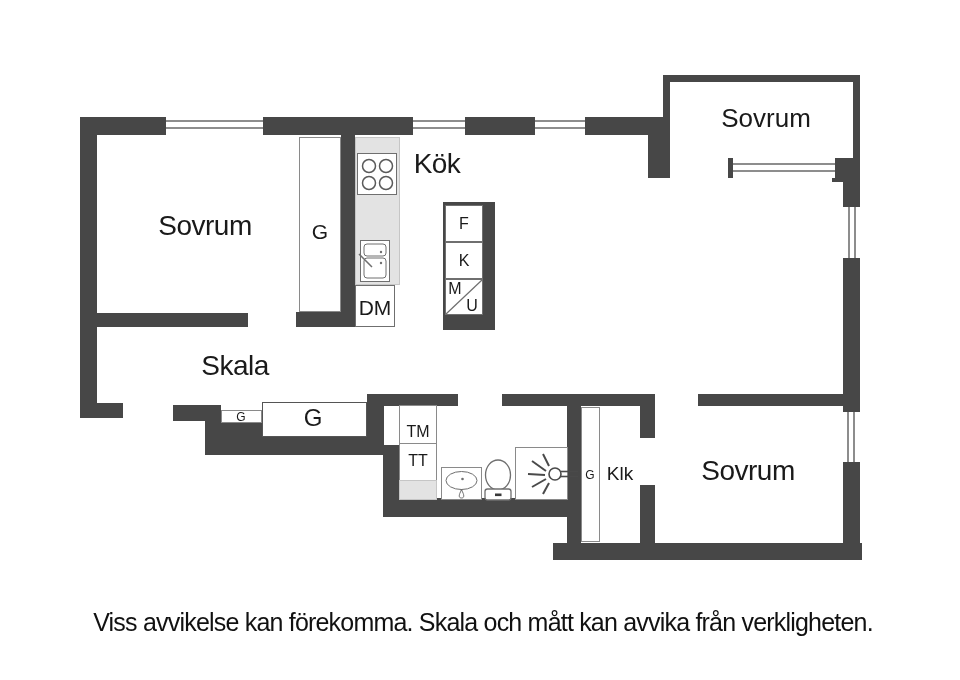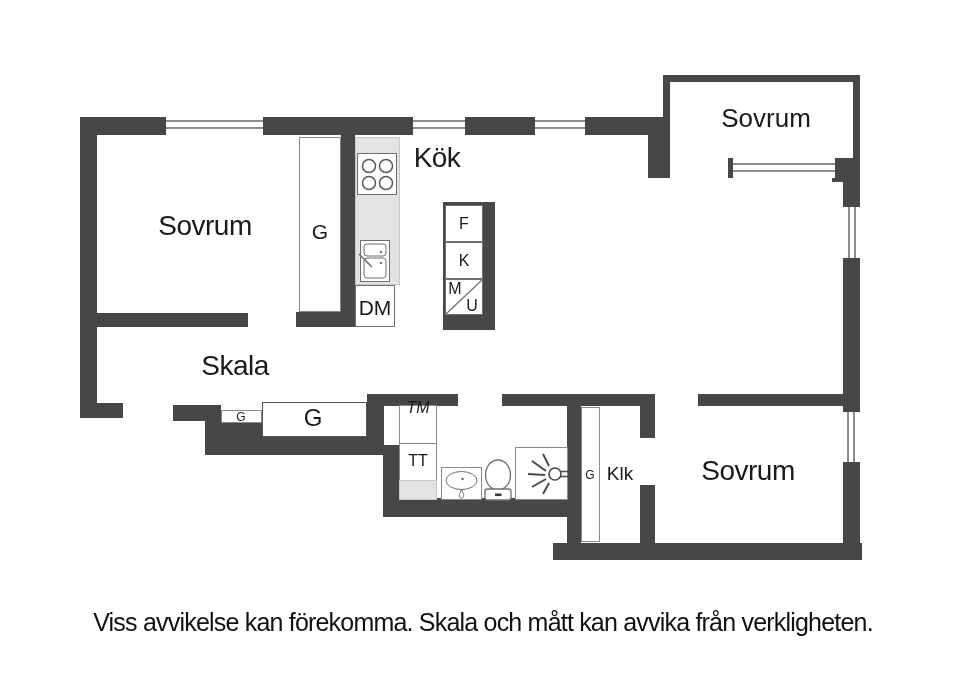--- a/index.html
+++ b/index.html
@@ -121,21 +121,21 @@
   <div class="lbl small-lbl" style="left:472px; top:306px;">U</div>
 
   <div class="box" style="left:221px; top:410px; width:41px; height:13px; border-color:#8a8a8a;"></div>
   <div class="box" style="left:262px; top:402px; width:105px; height:35px; border-color:#555;"></div>
   <div class="lbl tiny-lbl" style="left:241px; top:417px;">G</div>
   <div class="lbl" style="left:313px; top:418px; font-size:24px;">G</div>
 
   <div class="box" style="left:399px; top:405px; width:38px; height:39px; border-color:#8a8a8a;"></div>
   <div class="box" style="left:399px; top:443px; width:38px; height:38px; border-color:#8a8a8a;"></div>
   <div class="counter" style="left:399px; top:480px; width:38px; height:20px;"></div>
-  <div class="lbl small-lbl" style="left:418px; top:408px;font-style:italic;">TM</div>
+  <div class="lbl small-lbl" style="left:418px; top:432px;">TM</div>
   <div class="lbl small-lbl" style="left:418px; top:461px;text-align:center;">TT</div>
 
   <div class="box" style="left:441px; top:467px; width:41px; height:33px; border-color:#8a8a8a;">
     <svg width="39" height="31" style="left:0; top:0;">
       <ellipse cx="19.5" cy="12.5" rx="15.5" ry="9" fill="#ffffff" stroke="#6f6f6f"></ellipse>
       <circle cx="20.5" cy="11" r="1.3" fill="#6f6f6f"></circle>
       <line x1="19.5" y1="21" x2="19.5" y2="25" stroke="#6f6f6f" stroke-width="1.5"></line>
       <path d="M19.5 22 C16.5 27, 16.5 30, 19.5 30 C22.5 30, 22.5 27, 19.5 22 Z" fill="#ffffff" stroke="#6f6f6f"></path>
     </svg>
   </div>
@@ -157,21 +157,21 @@
       <line x1="45" y1="23.5" x2="62" y2="23.5" stroke="#4a4a4a" stroke-width="1.6"></line>
       <line x1="45" y1="28.5" x2="62" y2="28.5" stroke="#4a4a4a" stroke-width="1.6"></line>
     </svg>
   </div>
 
   <div class="box" style="left:581px; top:407px; width:19px; height:135px; border-color:#8a8a8a;"></div>
   <div class="lbl tiny-lbl" style="left:590px; top:475px;">G</div>
 
   <div class="lbl room-lbl" style="left:205px; top:226px;">Sovrum</div>
   <div class="lbl mid-lbl" style="left:320px; top:231px;">G</div>
-  <div class="lbl room-lbl" style="left:437px; top:158px;text-align:center;">Kök</div>
+  <div class="lbl room-lbl" style="left:437px; top:164px;text-align:center;">Kök</div>
   <div class="lbl" style="left:766px; top:118px; font-size:26px;">Sovrum</div>
   <div class="lbl room-lbl" style="left:235px; top:366px;">Skala</div>
   <div class="lbl" style="left:620px; top:473px; font-size:19px;">Klk</div>
   <div class="lbl room-lbl" style="left:748px; top:471px;">Sovrum</div>
 
   <div class="disclaimer">Viss avvikelse kan förekomma. Skala och mått kan avvika från verkligheten.</div>
 
 </div>
 
 </body></html>

